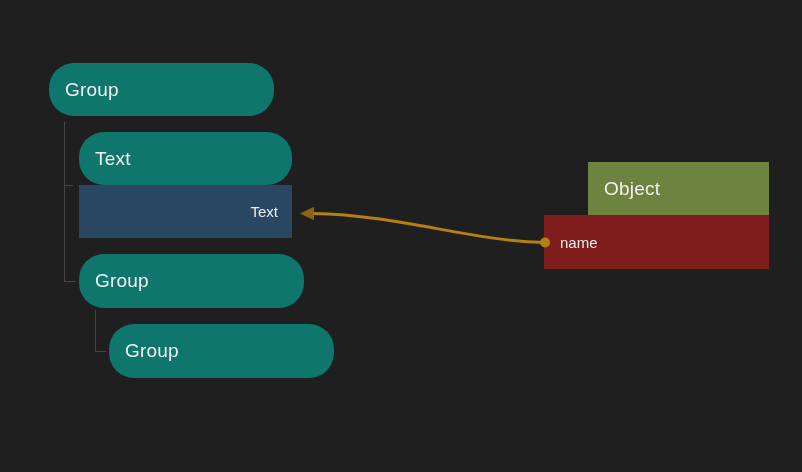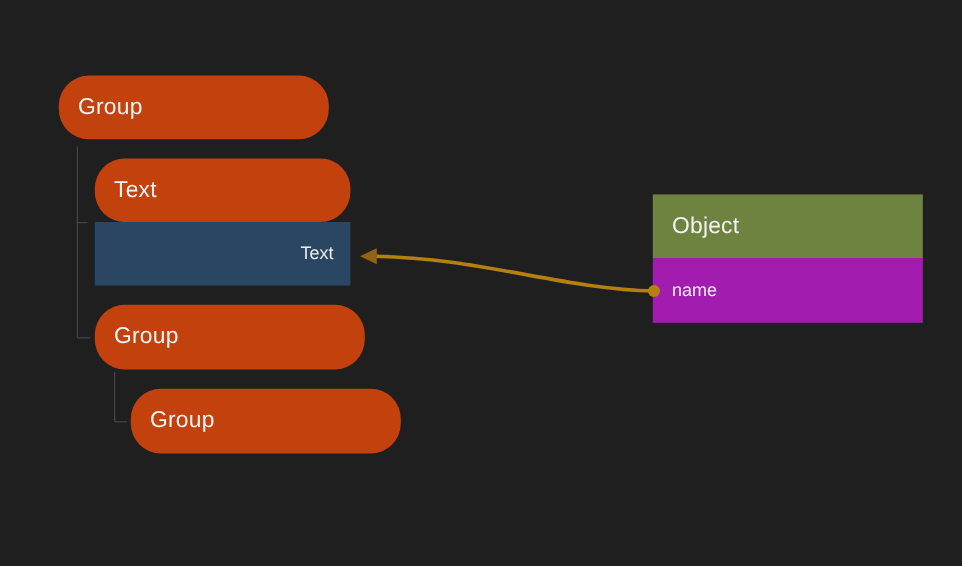--- a/index.html
+++ b/index.html
@@ -31,24 +31,24 @@
   .node-row {
     display: flex;
     align-items: center;
     padding: 0 14px 0 16px;
     font-size: 15px;
     color: #ededed;
     box-sizing: border-box;
   }
   .row-right { justify-content: flex-end; }
 
-  .blue-header { background: #c2410c; border-radius: 25px; }
+  .blue-header { background: #0f766e; border-radius: 25px; }
   .blue-row    { background: #294762; }
-  .green-header{ background: #6f8340; }
-  .green-row   { background: #a21caf; }
+  .green-header{ background: #6f8340; margin-left: 44px; }
+  .green-row   { background: #7f1d1d; }
 
   .tree-line {
     position: absolute;
     background: #454545;
   }
   .v-line { width: 1px; }
   .h-line { height: 1px; }
 
   .edge-layer {
     position: absolute;

